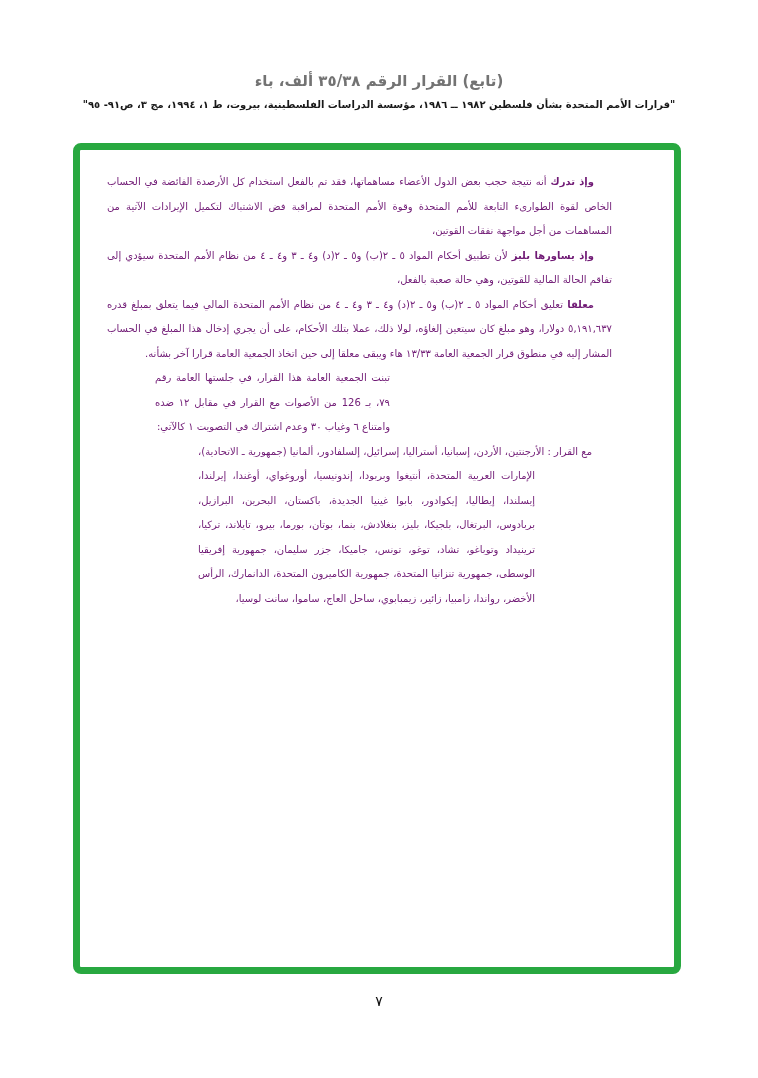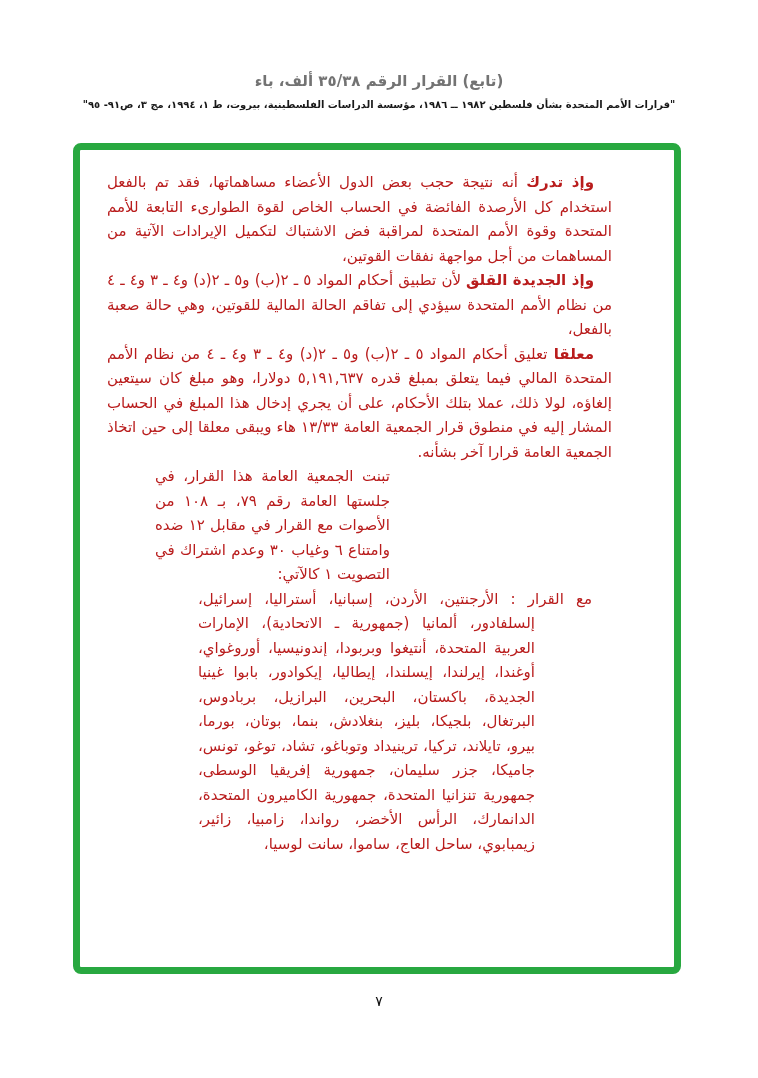--- a/index.html
+++ b/index.html
@@ -15,22 +15,22 @@
   .citation{
     position:absolute;top:99px;left:0;right:0;
     text-align:center;font-size:10px;font-weight:bold;color:#181818;
   }
   .frame{
     position:absolute;left:73px;top:143px;width:594px;height:817px;
     border:7px solid #28a840;border-radius:8px;background:#ffffff;
   }
   .column{
     position:absolute;left:27px;top:20px;width:505px;
-    font-size:15px;line-height:24.5px;text-align:justify;
-    color:#b91c1c;
+    font-size:10px;line-height:24.5px;text-align:justify;
+    color:#701a75;
   }
   .para{margin:0;text-indent:18px;}
   .para b{font-weight:bold;}
   .adoption{
     width:235px;margin:0 222px 0 0;
     text-align:justify;
   }
   .votelist{
     box-sizing:border-box;
     width:394px;margin-right:20px;
@@ -47,24 +47,24 @@
 
 <div class="doc-title">(تابع) القرار الرقم ٣٥/٣٨ ألف، باء</div>
 
 <div class="citation">"قرارات الأمم المتحدة بشأن فلسطين ١٩٨٢ ــ ١٩٨٦، مؤسسة الدراسات الفلسطينية، بيروت، ط ١، ١٩٩٤، مج ٣، ص٩١- ٩٥"</div>
 
 <div class="frame" style="border-color: rgb(40, 168, 64);">
   <div class="column">
 
     <p class="para"><b>وإذ تدرك</b><span> أنه نتيجة حجب بعض الدول الأعضاء مساهماتها، فقد تم بالفعل استخدام كل الأرصدة الفائضة في الحساب الخاص لقوة الطوارىء التابعة للأمم المتحدة وقوة الأمم المتحدة لمراقبة فض الاشتباك لتكميل الإيرادات الآتية من المساهمات من أجل مواجهة نفقات القوتين،</span></p>
 
-    <p class="para"><b>وإذ الجديدة القلق</b><span> لأن تطبيق أحكام المواد ٥ ـ ٢(ب) و٥ ـ ٢(د) و٤ ـ ٣ و٤ ـ ٤ من نظام الأمم المتحدة سيؤدي إلى تفاقم الحالة المالية للقوتين، وهي حالة صعبة بالفعل،</span></p>
+    <p class="para"><b>وإذ يساورها بليز</b><span> لأن تطبيق أحكام المواد ٥ ـ ٢(ب) و٥ ـ ٢(د) و٤ ـ ٣ و٤ ـ ٤ من نظام الأمم المتحدة سيؤدي إلى تفاقم الحالة المالية للقوتين، وهي حالة صعبة بالفعل،</span></p>
 
     <p class="para"><b>معلقا</b><span> تعليق أحكام المواد ٥ ـ ٢(ب) و٥ ـ ٢(د) و٤ ـ ٣ و٤ ـ ٤ من نظام الأمم المتحدة المالي فيما يتعلق بمبلغ قدره ٥,١٩١,٦٣٧ دولارا، وهو مبلغ كان سيتعين إلغاؤه، لولا ذلك، عملا بتلك الأحكام، على أن يجري إدخال هذا المبلغ في الحساب المشار إليه في منطوق قرار الجمعية العامة ١٣/٣٣ هاء ويبقى معلقا إلى حين اتخاذ الجمعية العامة قرارا آخر بشأنه.</span></p>
 
-    <div class="adoption">تبنت الجمعية العامة هذا القرار، في جلستها العامة رقم ٧٩، بـ ١٠٨ من الأصوات مع القرار في مقابل ١٢ ضده وامتناع ٦ وغياب ٣٠ وعدم اشتراك في التصويت ١ كالآتي:</div>
+    <div class="adoption">تبنت الجمعية العامة هذا القرار، في جلستها العامة رقم ٧٩، بـ 126 من الأصوات مع القرار في مقابل ١٢ ضده وامتناع ٦ وغياب ٣٠ وعدم اشتراك في التصويت ١ كالآتي:</div>
 
     <div class="votelist"><span>مع القرار :</span><span> الأرجنتين، الأردن، إسبانيا، أستراليا، إسرائيل، إلسلفادور، ألمانيا (جمهورية ـ الاتحادية)، الإمارات العربية المتحدة، أنتيغوا وبربودا، إندونيسيا، أوروغواي، أوغندا، إيرلندا، إيسلندا، إيطاليا، إيكوادور، بابوا غينيا الجديدة، باكستان، البحرين، البرازيل، بربادوس، البرتغال، بلجيكا، بليز، بنغلادش، بنما، بوتان، بورما، بيرو، تايلاند، تركيا، ترينيداد وتوباغو، تشاد، توغو، تونس، جاميكا، جزر سليمان، جمهورية إفريقيا الوسطى، جمهورية تنزانيا المتحدة، جمهورية الكاميرون المتحدة، الدانمارك، الرأس الأخضر، رواندا، زامبيا، زائير، زيمبابوي، ساحل العاج، ساموا، سانت لوسيا،</span></div>
 
   </div>
 </div>
 
 <div class="pagenum">٧</div>
 
 </body></html>

